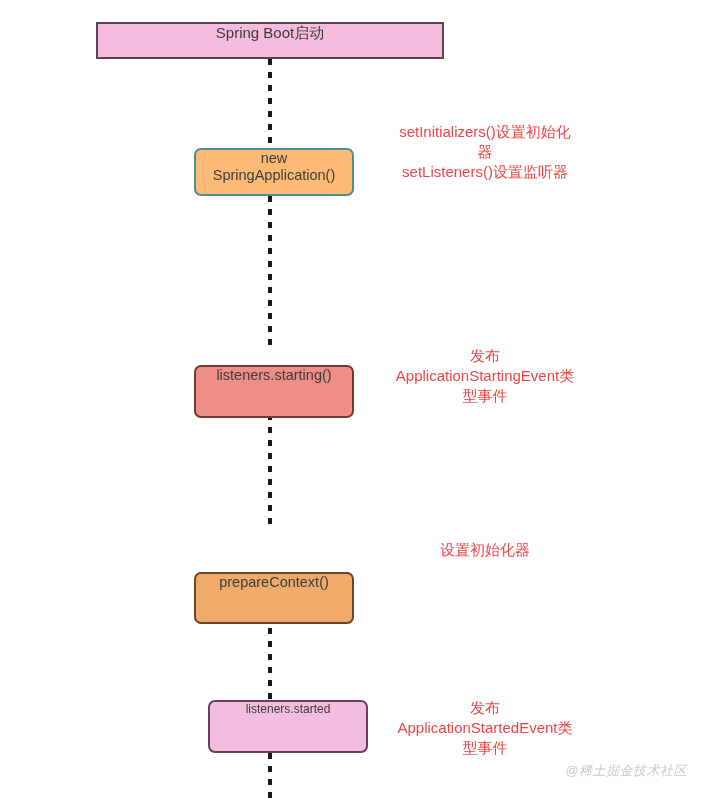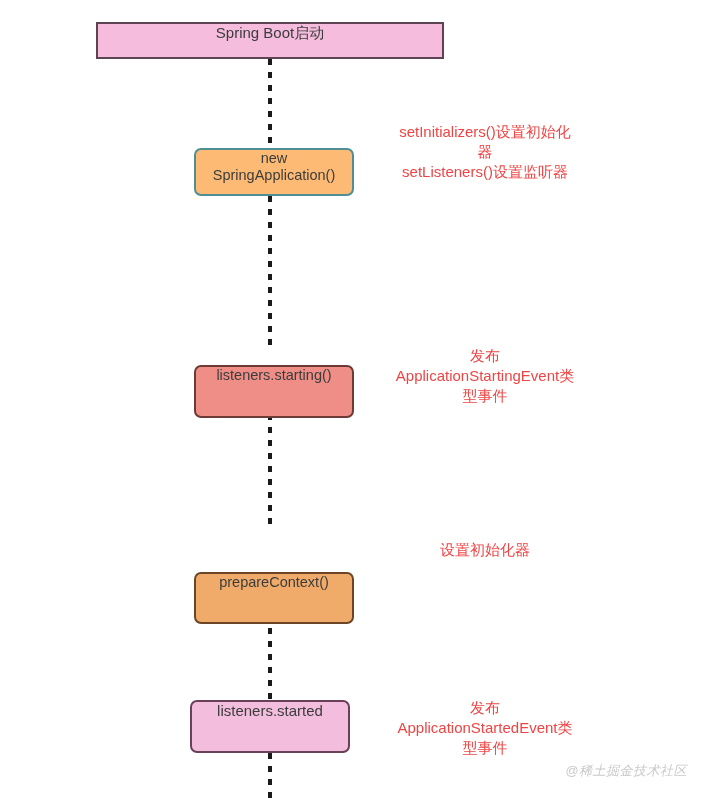--- a/index.html
+++ b/index.html
@@ -88,28 +88,28 @@
     width: 160px;
     height: 52px;
     background: #f0ab6a;
     border: 2px solid #6b4526;
     border-radius: 7px;
     font-size: 14.5px;
     margin-top: 48px;
   }
 
   .node-pink {
-    left: 190px;
+    left: 208px;
     top: 700px;
     width: 160px;
     height: 53px;
     background: #f3bedd;
     border: 2px solid #6a3f58;
     border-radius: 7px;
-    font-size: 15px;
+    font-size: 12px;
   }
 
   
   .annotation {
     position: absolute;
     text-align: center;
     color: #ef4444;
     font-size: 15px;
     line-height: 1.33;
     white-space: pre-line;

